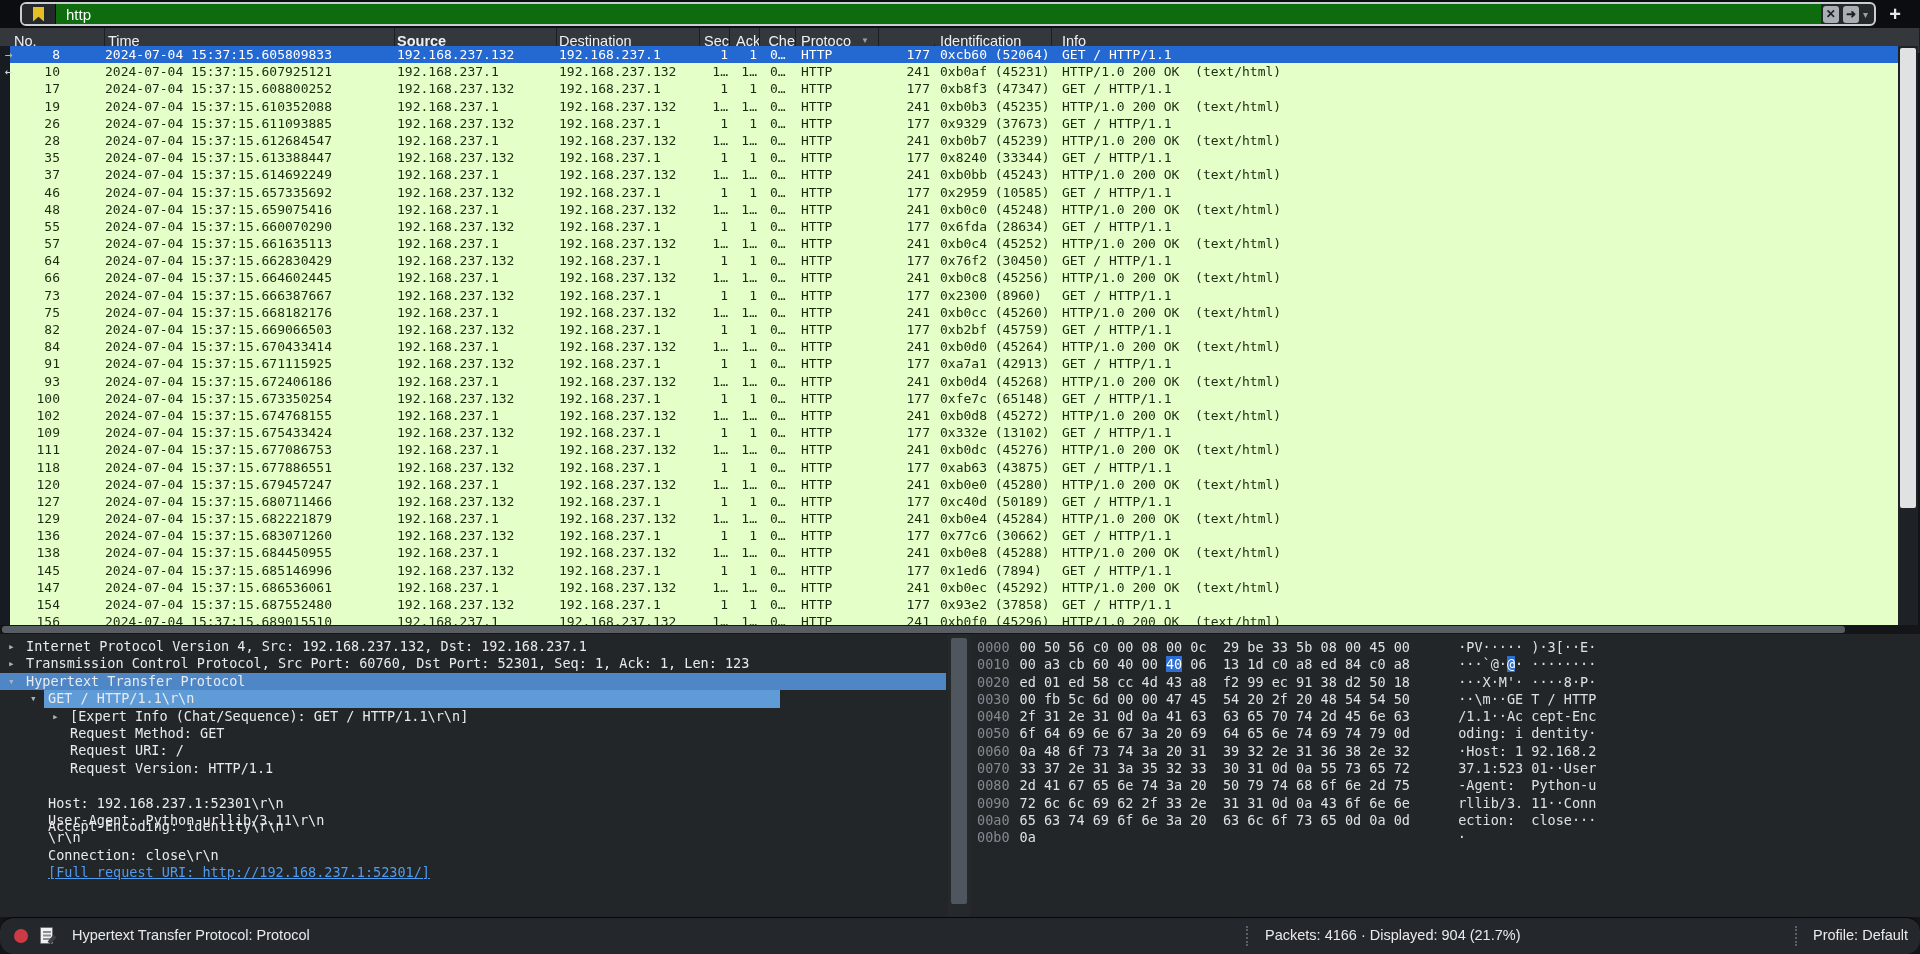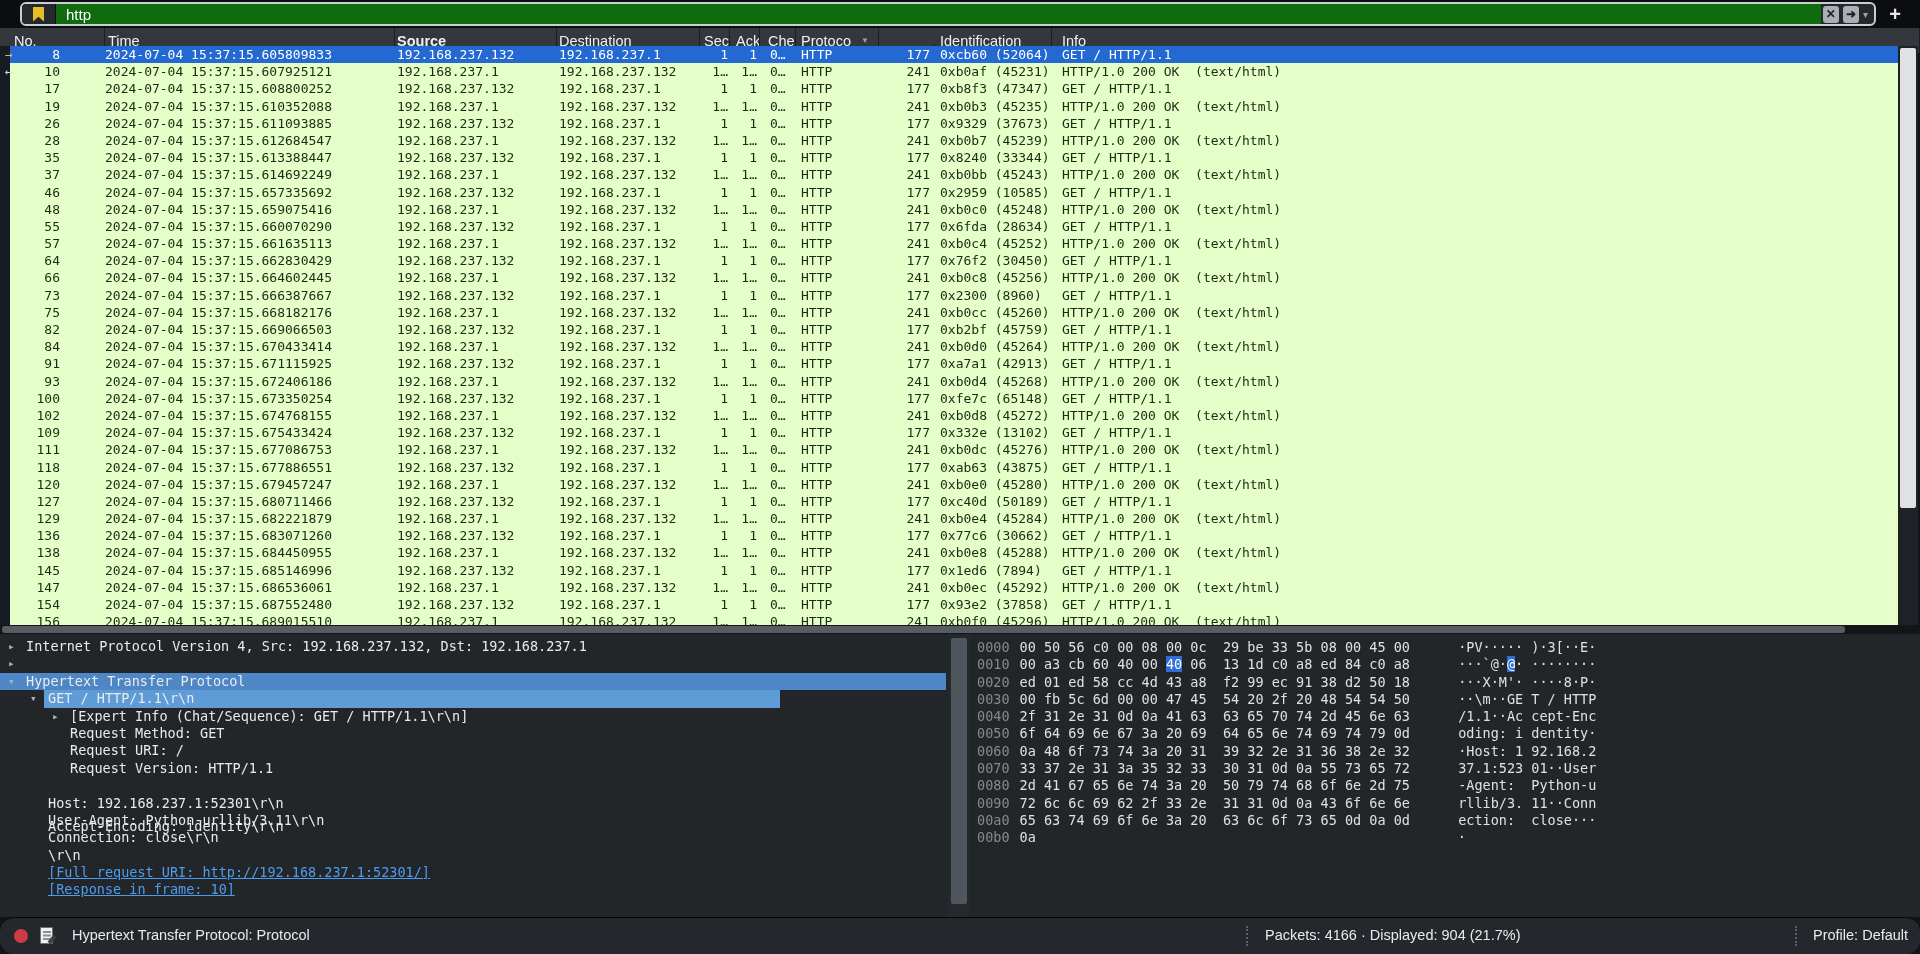--- a/index.html
+++ b/index.html
@@ -27,21 +27,21 @@
               cursor:pointer; }
 
   
   .pkt-header { position:absolute; left:0; top:28px; width:1920px; height:26px; background:#34383d;
                 display:flex; color:#eef1f4; font-size:14.5px; border-bottom:1px solid #0e1012; }
   .hcell { display:flex; align-items:center; border-right:1px solid #1b1e22; height:100%;
            white-space:nowrap; overflow:hidden; cursor:pointer; }
   .h-no{width:105px;padding-left:14px;} .h-time{width:290px;padding-left:3px;}
   .h-src{width:162px;padding-left:2px;font-weight:bold;} .h-dst{width:143px;padding-left:2px;}
   .h-seq{width:30px;padding-left:4px;} .h-ack{width:30px;padding-left:6px;}
-  .h-chk{width:36px;padding-left:8px;} .h-proto{width:83px;padding-left:5px;}
+  .h-chk{width:36px;padding-left:8px;justify-content:flex-end;} .h-proto{width:83px;padding-left:5px;}
   .h-len{width:56px;padding-left:5px;margin-top:16px;} .h-ident{width:117px;padding-left:5px;}
   .h-info{flex:1;padding-left:10px;}
   .sort-arrow { margin-left:10px; font-size:8px; color:#9aa0a6; }
 
   
   .pkt-list { position:absolute; left:0; top:46px; width:1898px; height:579px; overflow:hidden;
               background:#e4ffc7; font-family:"DejaVu Sans Mono", monospace; font-size:13px; }
   .gutter { position:absolute; left:0; top:0; width:10px; height:100%; background:#171b22; z-index:5; }
   .prow { position:relative; display:flex; height:17.2px; line-height:17.2px; color:#1d2b12;
           background:#e4ffc7; white-space:pre; cursor:pointer; }
@@ -205,34 +205,33 @@
     <div class="vthumb"></div>
   </div>
   <div class="hscroll">
     <div class="hthumb"></div>
   </div>
   <div class="corner"></div>
 
   <div class="bottom">
     <div class="details" id="details">
         <div class="dline"><span class="darrow" style="left: 8px;">▸</span><span class="dtext" style="left: 26px;">Internet Protocol Version 4, Src: 192.168.237.132, Dst: 192.168.237.1</span></div>
-        <div class="dline"><span class="darrow" style="left: 8px;">▸</span></div>
+        <div class="dline"><span class="darrow" style="left: 8px;">▸</span><span class="dtext" style="left: 26px;">Transmission Control Protocol, Src Port: 60760, Dst Port: 52301, Seq: 1, Ack: 1, Len: 123</span></div>
         <div class="dline"><div class="hlbar" style="left: 0px; right: 2px;"></div><span class="darrow" style="left: 8px;">▾</span><span class="dtext" style="left: 26px;">Hypertext Transfer Protocol</span></div>
         <div class="dline"><div class="hlbar partial" style="left: 44px; width: 736px;"></div><span class="darrow" style="left: 30px;">▾</span><span class="dtext" style="left: 48px;">GET / HTTP/1.1\r\n</span></div>
         <div class="dline"><span class="darrow" style="left: 52px;">▸</span><span class="dtext" style="left: 70px;">[Expert Info (Chat/Sequence): GET / HTTP/1.1\r\n]</span></div>
         <div class="dline"><span class="dtext" style="left: 70px;">Request Method: GET</span></div>
         <div class="dline"><span class="dtext" style="left: 70px;">Request URI: /</span></div>
         <div class="dline"><span class="dtext" style="left: 70px;">Request Version: HTTP/1.1</span></div>
         <div class="dline"><span class="dtext" style="left: 48px; margin-top: 41px;">Accept-Encoding: identity\r\n</span></div>
         <div class="dline"><span class="dtext" style="left: 48px;">Host: 192.168.237.1:52301\r\n</span></div>
         <div class="dline"><span class="dtext" style="left: 48px;">User-Agent: Python-urllib/3.11\r\n</span></div>
+        <div class="dline"><span class="dtext" style="left: 48px;">\r\n</span></div>
         <div class="dline"><span class="dtext" style="left: 48px;">Connection: close\r\n</span></div>
-        <div class="dline"><span class="dtext" style="left: 48px;">\r\n</span></div>
         <div class="dline"><span class="dtext link" style="left: 48px;">[Full request URI: http://192.168.237.1:52301/]</span></div>
-        <div class="dline"><span class="dtext link" style="left: 48px;">[Response in frame: 10]</span></div>
       </div>
     <div class="dscroll">
       <div class="dsthumb"></div>
     </div>
     <div class="hexpane" id="hexpane">
         <div class="hrow"><span class="hoffset">0000</span><span>00</span> <span>50</span> <span>56</span> <span>c0</span> <span>00</span> <span>08</span> <span>00</span> <span>0c</span>  <span>29</span> <span>be</span> <span>33</span> <span>5b</span> <span>08</span> <span>00</span> <span>45</span> <span>00</span> <span class="hascii">·PV····· )·3[··E·</span></div>
         <div class="hrow"><span class="hoffset">0010</span><span>00</span> <span>a3</span> <span>cb</span> <span>60</span> <span>40</span> <span>00</span> <span class="selbyte">40</span> <span>06</span>  <span>13</span> <span>1d</span> <span>c0</span> <span>a8</span> <span>ed</span> <span>84</span> <span>c0</span> <span>a8</span> <span class="hascii">···`@·<span class="selbyte">@</span>· ········</span></div>
         <div class="hrow"><span class="hoffset">0020</span><span>ed</span> <span>01</span> <span>ed</span> <span>58</span> <span>cc</span> <span>4d</span> <span>43</span> <span>a8</span>  <span>f2</span> <span>99</span> <span>ec</span> <span>91</span> <span>38</span> <span>d2</span> <span>50</span> <span>18</span> <span class="hascii">···X·M'· ····8·P·</span></div>
         <div class="hrow"><span class="hoffset">0030</span><span>00</span> <span>fb</span> <span>5c</span> <span>6d</span> <span>00</span> <span>00</span> <span>47</span> <span>45</span>  <span>54</span> <span>20</span> <span>2f</span> <span>20</span> <span>48</span> <span>54</span> <span>54</span> <span>50</span> <span class="hascii">··\m··GE T / HTTP</span></div>
         <div class="hrow"><span class="hoffset">0040</span><span>2f</span> <span>31</span> <span>2e</span> <span>31</span> <span>0d</span> <span>0a</span> <span>41</span> <span>63</span>  <span>63</span> <span>65</span> <span>70</span> <span>74</span> <span>2d</span> <span>45</span> <span>6e</span> <span>63</span> <span class="hascii">/1.1··Ac cept-Enc</span></div>

